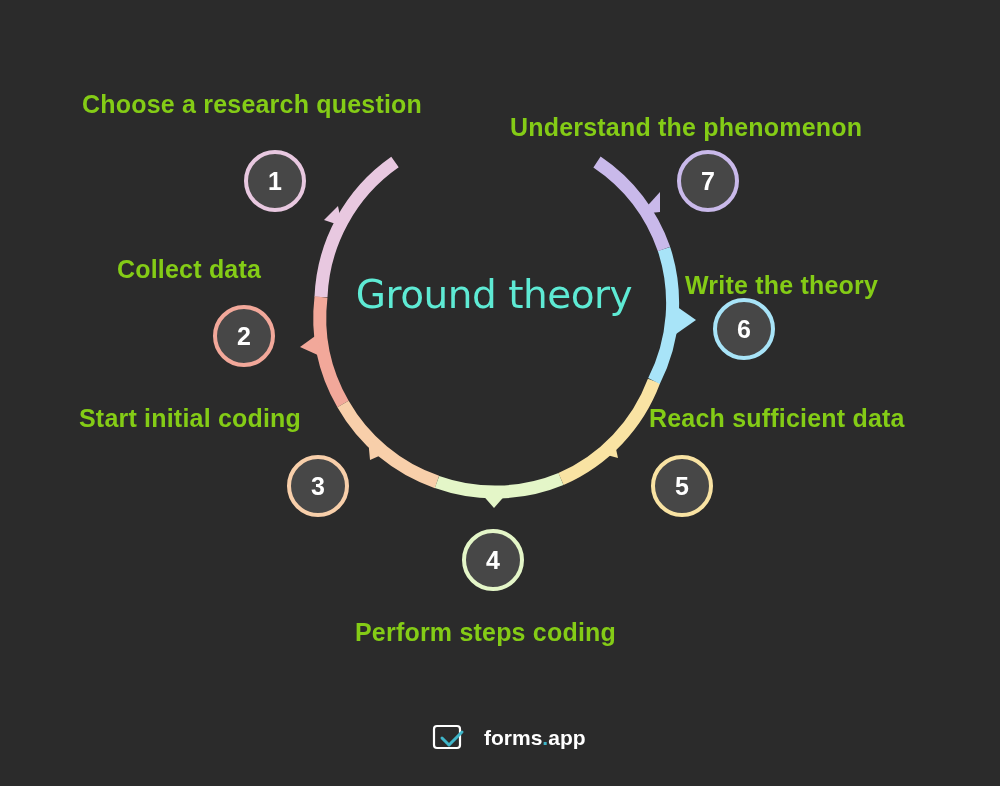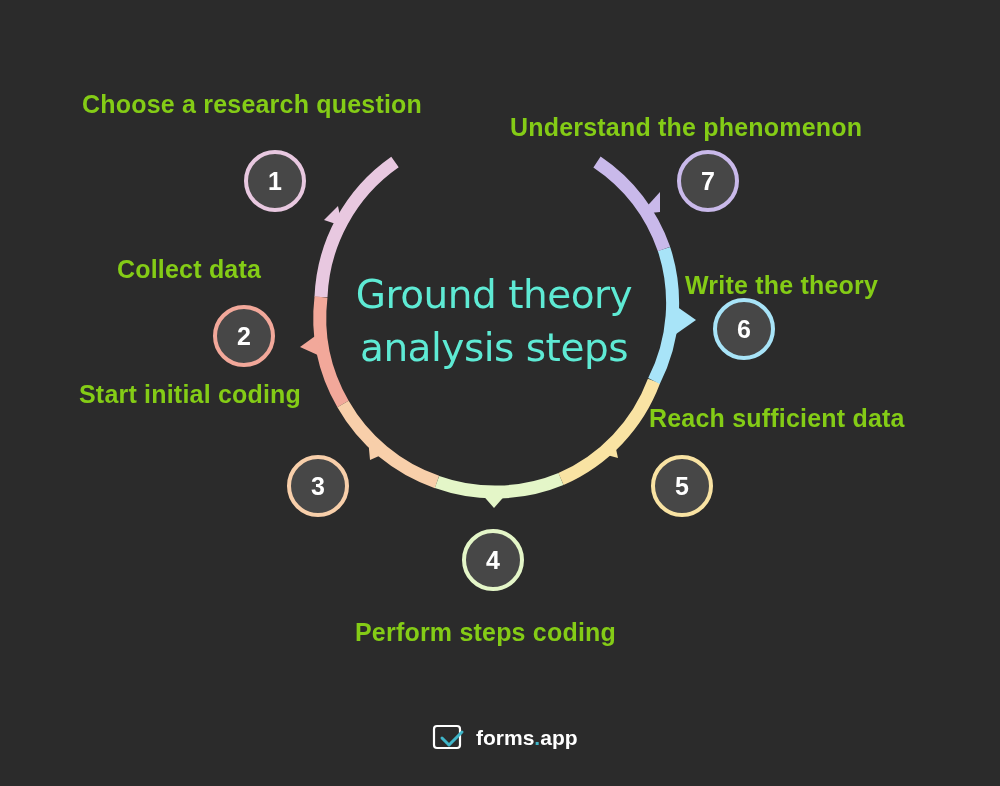--- a/index.html
+++ b/index.html
@@ -19,21 +19,21 @@
   }
   svg.ring { position: absolute; left: 0; top: 0; }
   .center-title {
     position: absolute; left: 334px; top: 268px; width: 320px; text-align: center;
     color: #5eead4; font-family: "DejaVu Sans", sans-serif; font-size: 39px; line-height: 53px;
     letter-spacing: -0.5px;
   }
   .brand {
     position: absolute; left: 432px; top: 724px; display: flex; align-items: center; gap: 8px;
   }
-  .brand-text { color: #fff; font-weight: 700; font-size: 21px; }
+  .brand-text { color: #fff; font-weight: 700; font-size: 21px; margin-left: 8px; }
   .brand-text .dot { color: #3fb6c9; }
 </style>
 </head>
 <body>
 
 <svg class="ring" width="1000" height="786" viewBox="0 0 1000 786">
   <g fill="none" stroke-width="13" stroke-linecap="butt">
 
     <path d="M 395 162 A 173 173 0 0 0 321 297" stroke="#E8C8E0"></path>
 
@@ -54,26 +54,25 @@
   <polygon points="318,334 300,347 320,356" fill="#F2A89A"></polygon>
   <polygon points="368,438 370,460 388,452" fill="#F8CFAA"></polygon>
   <polygon points="480,492 494,508 508,492" fill="#E4F6C8"></polygon>
   <polygon points="596,452 618,458 614,440" fill="#F9E3A3"></polygon>
   <polygon points="676,306 696,320 676,334" fill="#A8E4F8"></polygon>
   <polygon points="640,214 660,212 660,192" fill="#C9B9EA"></polygon>
 </svg>
 
 <div class="center-title">
   <div>Ground theory</div>
-  <div>analysis steps</div>
 </div>
 
 <div class="label" style="left:82px; top:90px;">Choose a research question</div>
 <div class="label" style="left:109px; top:255px;margin-left:8px;">Collect data</div>
-<div class="label" style="left:79px; top:380px;">Start initial coding</div>
+<div class="label" style="left:79px; top:404px;">Start initial coding</div>
 <div class="label" style="left:355px; top:618px;">Perform steps coding</div>
 <div class="label" style="left:649px; top:404px;">Reach sufficient data</div>
 <div class="label" style="left:685px; top:255px;margin-top:16px;">Write the theory</div>
 <div class="label" style="left:510px; top:90px;margin-top:23px;">Understand the phenomenon</div>
 
 <div class="badge" style="left:244px; top:150px; border-color:#E8C8E0;">
     <span>1</span>
   </div>
 <div class="badge" style="left:213px; top:305px; border-color:#F2A89A;">
     <span>2</span>

